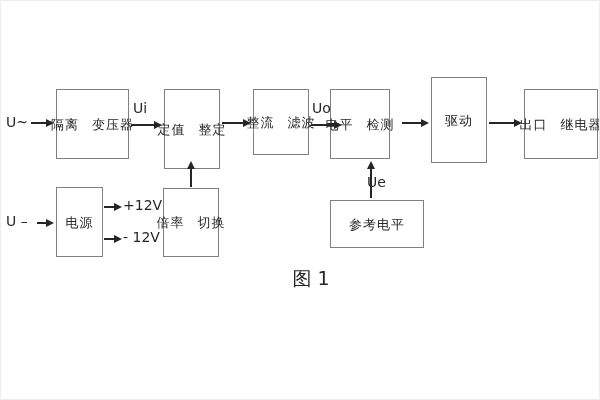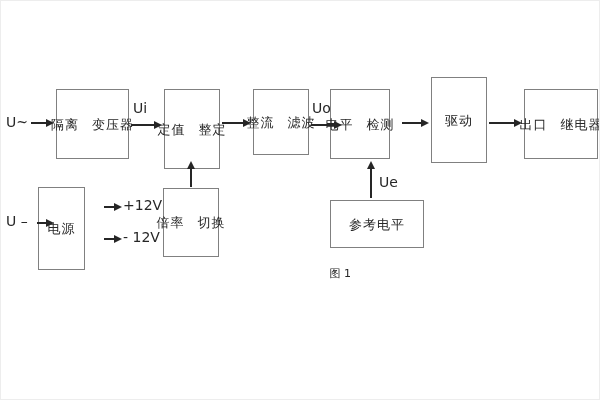--- a/index.html
+++ b/index.html
@@ -15,21 +15,21 @@
     gap:13px;background:#ffffff;
   }
   .box span{font-size:13px;line-height:13px;letter-spacing:1px;white-space:nowrap;}
   .siglabel{position:absolute;font-size:14px;line-height:14px;white-space:nowrap;}
   .arrow-r{position:absolute;display:flex;align-items:center;height:8px;}
   .arrow-r .shaft{height:1.5px;background:#262626;flex:1;}
   .arrow-r .head{width:0;height:0;border-top:4px solid transparent;border-bottom:4px solid transparent;border-left:8px solid #262626;}
   .arrow-u{position:absolute;display:flex;flex-direction:column;align-items:center;width:8px;}
   .arrow-u .head{width:0;height:0;border-left:4px solid transparent;border-right:4px solid transparent;border-bottom:8px solid #262626;}
   .arrow-u .shaft{width:1.5px;background:#262626;flex:1;}
-  .caption{position:absolute;left:270px;top:265px;width:80px;text-align:right;font-size:11px;}
+  .caption{position:absolute;left:270px;top:265px;width:80px;text-align:center;font-size:19px;}
 </style>
 </head>
 <body>
 
 <div class="canvas">
 
   <div class="box" style="left:55px;top:88px;width:73px;height:70px">
     <span>隔离</span>
     <span>变压器</span>
   </div>
@@ -46,38 +46,38 @@
     <span>检测</span>
   </div>
   <div class="box" style="left:430px;top:76px;width:56px;height:86px">
     <span>驱动</span>
   </div>
   <div class="box" style="left:523px;top:88px;width:74px;height:70px">
     <span>出口</span>
     <span>继电器</span>
   </div>
 
-  <div class="box" style="left:37px;top:186px;width:47px;height:83px">
+  <div class="box" style="left:55px;top:186px;width:47px;height:70px">
     <span>电源</span>
   </div>
   <div class="box" style="left:162px;top:187px;width:56px;height:69px">
     <span>倍率</span>
     <span>切换</span>
   </div>
   <div class="box" style="left:329px;top:199px;width:94px;height:48px">
     <span>参考电平</span>
   </div>
 
   <span class="siglabel" style="left:5px;top:114px">U~</span>
   <span class="siglabel" style="left:132px;top:100px">Ui</span>
   <span class="siglabel" style="left:311px;top:100px">Uo</span>
   <span class="siglabel" style="left:5px;top:213px">U –</span>
   <span class="siglabel" style="left:122px;top:197px">+12V</span>
   <span class="siglabel" style="left:122px;top:229px">- 12V</span>
-  <span class="siglabel" style="left:378px;top:174px">Ue</span>
+  <span class="siglabel" style="left:366px;top:174px">Ue</span>
 
   <div class="arrow-r" style="left:30px;top:118px;width:23px">
       <div class="shaft"></div>
       <div class="head"></div>
     </div>
   <div class="arrow-r" style="left:130px;top:120px;width:31px">
       <div class="shaft"></div>
       <div class="head"></div>
     </div>
   <div class="arrow-r" style="left:221px;top:118px;width:29px">

